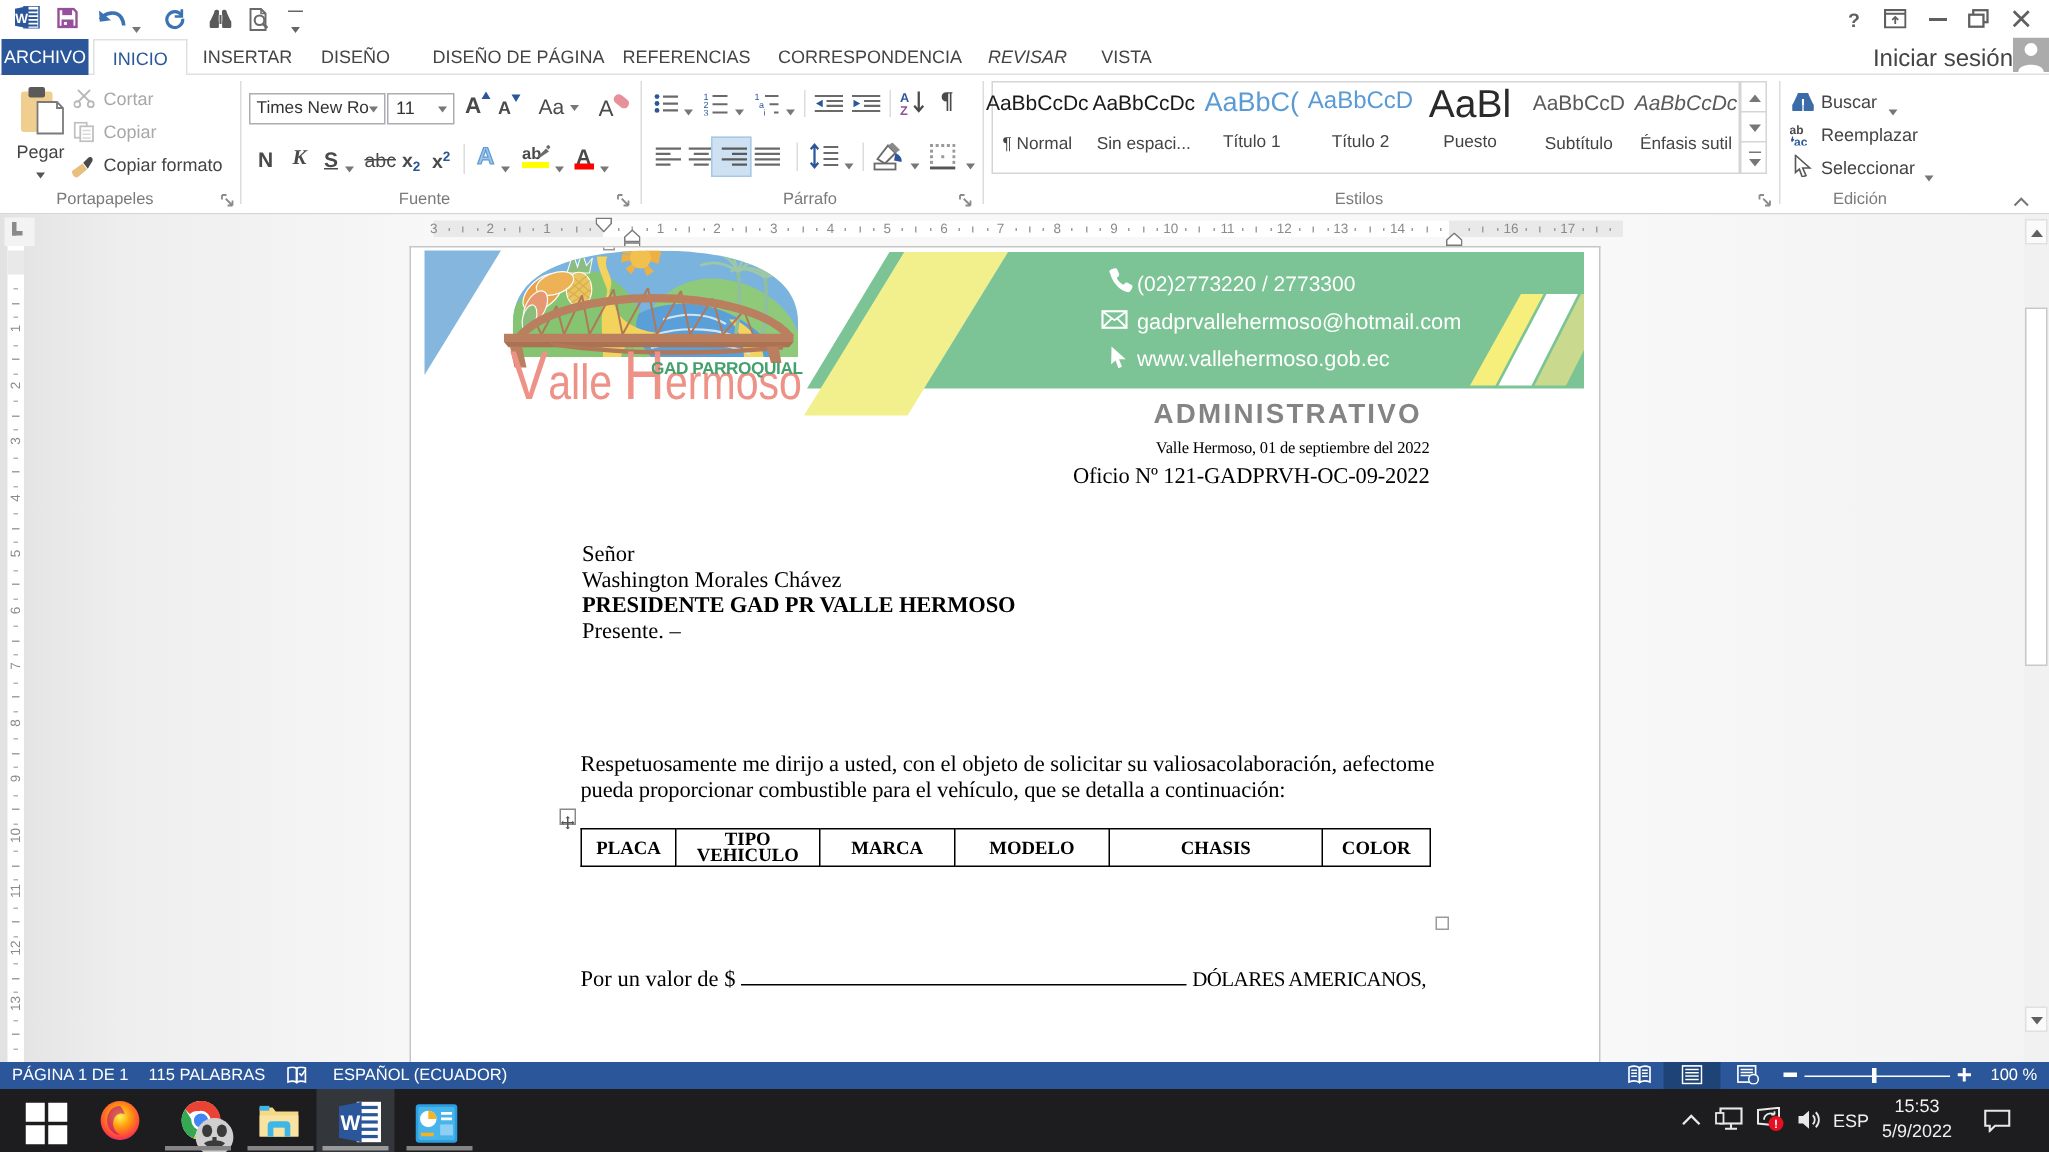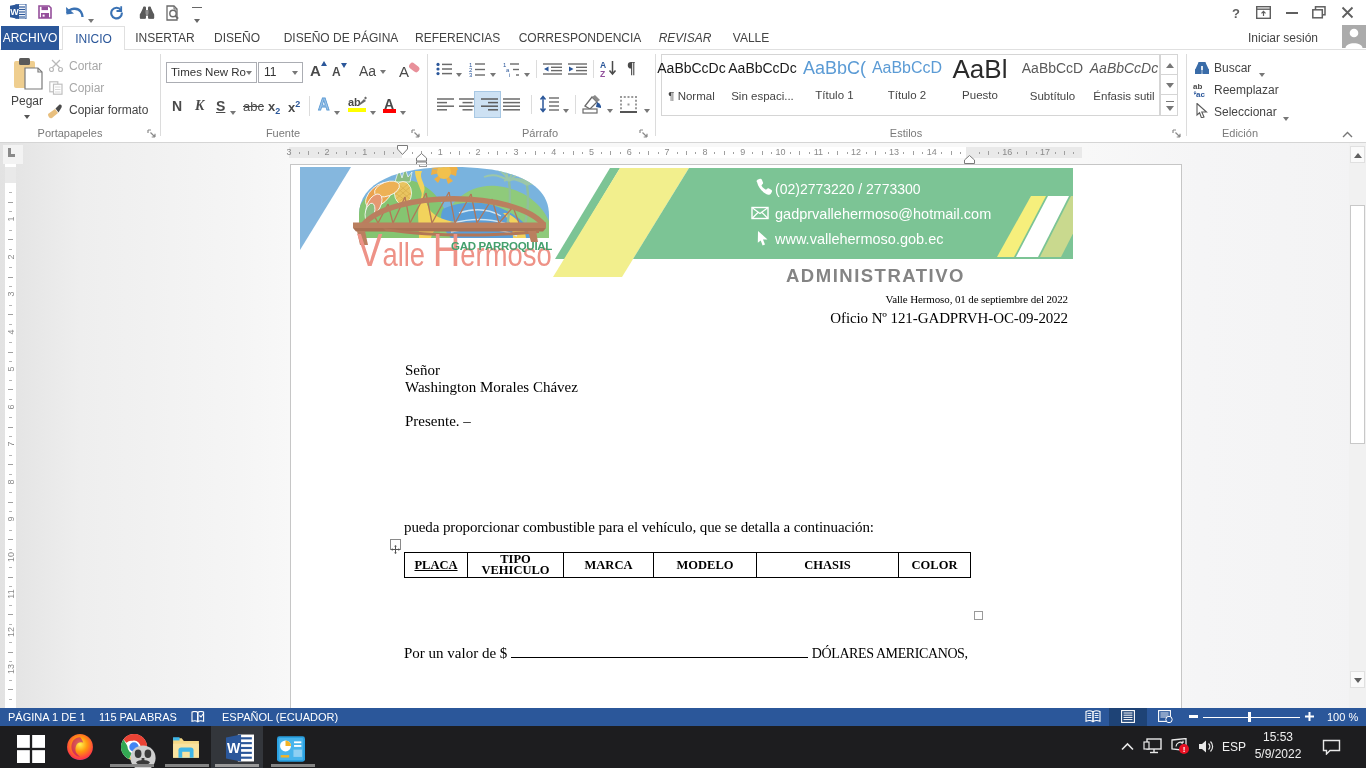--- a/index.html
+++ b/index.html
@@ -23,21 +23,21 @@
 .vsep { position:absolute; top:4px; bottom:6px; width:1px; background:#dcdcdc; }
 .grplabel { position:absolute; bottom:3px; font-size:11px; color:#7a7a7a; text-align:center; }
 .rbtn-txt { position:absolute; font-size:12px; color:#444; white-space:nowrap; }
 .gray { color:#a8a8a8; }
 .combo { position:absolute; border:1px solid #abadb3; background:#fff; font-size:12px; color:#333; }
 .darr { display:inline-block; width:0; height:0; border-left:3px solid transparent; border-right:3px solid transparent; border-top:4px solid #777; vertical-align:middle; }
 
 
 #docarea { position:absolute; left:0; top:143px; width:1366px; height:565px;
   background:linear-gradient(to right,#e2e2e2 0px,#eeeeee 80px,#f5f5f5 240px,#f8f8f8 289px,#f8f8f8 1083px,#f5f5f6 1200px,#f3f3f4 1366px); }
-#page { position:absolute; left:290px; top:21px; width:892px; height:544px; background:#fff; border:1px solid #c6c6c6; border-bottom:none; }
+#page { position:absolute; left:273px; top:21px; width:794px; height:544px; background:#fff; border:1px solid #c6c6c6; border-bottom:none; }
 
 
 #hruler { position:absolute; left:289px; top:4px; width:793px; height:11px; background:#e9e9e9; font-size:9px; color:#8a8a8a; }
 #hruler .white { position:absolute; left:113px; top:0; width:564px; height:11px; background:#fff; }
 .rulnum { position:absolute; top:0px; width:10px; text-align:center; }
 .rultick { position:absolute; top:4px; width:1px; height:4px; background:#a0a0a0; }
 .ruldot { position:absolute; top:5px; width:1px; height:2px; background:#a0a0a0; }
 #vruler { position:absolute; left:5px; top:21px; width:11px; height:544px; background:#fff; font-size:9px; color:#8a8a8a; }
 #lbox { position:absolute; left:3px; top:2px; width:20px; height:19px; background:#f3f3f3; }
 
@@ -129,26 +129,26 @@
       <path d="M1.5 1.5 L11.5 11.5 M11.5 1.5 L1.5 11.5" stroke="#5f5f5f" stroke-width="1.8"></path>
     </svg>
   </div>
 
   <div id="tabrow">
     <div class="tbline"></div>
     <div class="tab" id="tab-archivo" style="left:1px; width:58px;">ARCHIVO</div>
     <div class="tab" id="tab-inicio" style="left:62px; width:63px;">INICIO</div>
     <div class="tab" style="left:133px; width:64px;">INSERTAR</div>
     <div class="tab" style="left:211px; width:52px;">DISEÑO</div>
-    <div class="tab" style="left:279px; width:124px;">DISEÑO DE PÁGINA</div>
+    <div class="tab" style="left:279px; width:124px;text-align:right;">DISEÑO DE PÁGINA</div>
     <div class="tab" style="left:415px; width:84px;">REFERENCIAS</div>
     <div class="tab" style="left:513px; width:134px;">CORRESPONDENCIA</div>
     <div class="tab" style="left:655px; width:60px;font-style:italic;">REVISAR</div>
-    <div class="tab" style="left:725px; width:52px;">VALLE</div>
-    <div style="position:absolute; right:48px; top:5px; font-size:12px; color:#444;">Iniciar sesión</div>
+    <div class="tab" style="left:725px; width:52px;">VISTA</div>
+    <div style="position:absolute; right:24px; top:5px; font-size:16px; color:#444;">Iniciar sesión</div>
     <svg style="position:absolute; right:0; top:-1px;" width="24" height="23" viewBox="0 0 24 23">
       <rect width="24" height="23" fill="#ababab"></rect>
       <circle cx="12" cy="8" r="4.3" fill="#fff"></circle>
       <path d="M3.5 23 C3.5 16.5 20.5 16.5 20.5 23 Z" fill="#fff"></path>
     </svg>
   </div>
 
   <div id="ribbon">
     <div class="vsep" style="left:160px;"></div>
     <div class="vsep" style="left:427px;"></div>
@@ -717,33 +717,35 @@
         <rect x="128.5" y="-5.5" width="7" height="7" fill="#fff" stroke="#9a9a9a"></rect>
       </svg>
       <div style="position:absolute;left:66px;top:58px;width:230px;white-space:nowrap;font-family:'Liberation Sans',sans-serif;color:#ee9287;transform:scaleX(0.83);transform-origin:0 0;"><span style="font-size:46px;">V</span><span style="font-size:33px;">alle </span><span style="font-size:46px;">H</span><span style="font-size:33px;">ermoso</span></div>
         <div style="position:absolute;left:160px;top:75px;white-space:nowrap;font-family:'Liberation Sans',sans-serif;font-weight:bold;font-size:11.5px;letter-spacing:-0.3px;color:#44a06d;">GAD PARROQUIAL</div>
       <div style="position:absolute;left:495px;top:100px;width:178px;text-align:center;font-weight:bold;font-size:18.5px;letter-spacing:1.5px;color:#848484;">ADMINISTRATIVO</div>
 
       <div class="doctext" style="right:113px;top:128px;font-size:11px;letter-spacing:-0.12px;">Valle Hermoso, 01 de septiembre del 2022</div>
       <div class="doctext" style="right:113px;top:145px;font-size:15px;letter-spacing:-0.1px;">Oficio Nº 121-GADPRVH-OC-09-2022</div>
       <div class="doctext" style="left:114px;top:197px;font-size:15px;">Señor</div>
       <div class="doctext" style="left:114px;top:214px;font-size:15px;">Washington Morales Chávez</div>
+      <div class="doctext" style="left:114px;top:231px;font-size:15px;font-weight:bold;letter-spacing:-0.1px;">PRESIDENTE GAD PR VALLE HERMOSO</div>
       <div class="doctext" style="left:114px;top:248px;font-size:15px;">Presente. –</div>
+      <div class="doctext" style="left:113px;top:337px;font-size:15px;letter-spacing:-0.05px;">Respetuosamente me dirijo a usted, con el objeto de solicitar su valiosacolaboración, aefectome</div>
       <div class="doctext" style="left:113px;top:354px;font-size:15px;letter-spacing:-0.11px;">pueda proporcionar combustible para el vehículo, que se detalla a continuación:</div>
 
       <div style="position:absolute;left:99px;top:374px;width:11px;height:11px;border:1px solid #8a8a8a;background:#fff;">
         <svg width="9" height="9" viewBox="0 0 9 9">
             <path d="M4.5 0 L6 1.5 H5 V4 H7.5 V3 L9 4.5 L7.5 6 V5 H5 V7.5 H6 L4.5 9 L3 7.5 H4 V5 H1.5 V6 L0 4.5 L1.5 3 V4 H4 V1.5 H3 Z" fill="#555"></path>
           </svg>
       </div>
 
       <table style="position:absolute;left:113px;top:387px;border-collapse:collapse;font-family:'Liberation Serif',serif;color:#000;table-layout:fixed;" cellspacing="0">
         <tbody>
             <tr style="height:24px;">
-          <td class="tc" style="width:63px;text-decoration:underline;"><b>PLACA</b></td>
+          <td class="tc" style="width:63px;"><b>PLACA</b></td>
           <td class="tc" style="width:96px;"><b>TIPO<br>VEHICULO</b></td>
           <td class="tc" style="width:90px;"><b>MARCA</b></td>
           <td class="tc" style="width:103px;"><b>MODELO</b></td>
           <td class="tc" style="width:142px;"><b>CHASIS</b></td>
           <td class="tc" style="width:72px;"><b>COLOR</b></td>
         </tr>
       </tbody>
         </table>
       <div style="position:absolute;left:683px;top:446px;width:9px;height:9px;border:1px solid #9a9a9a;background:#fff;"></div>
 

